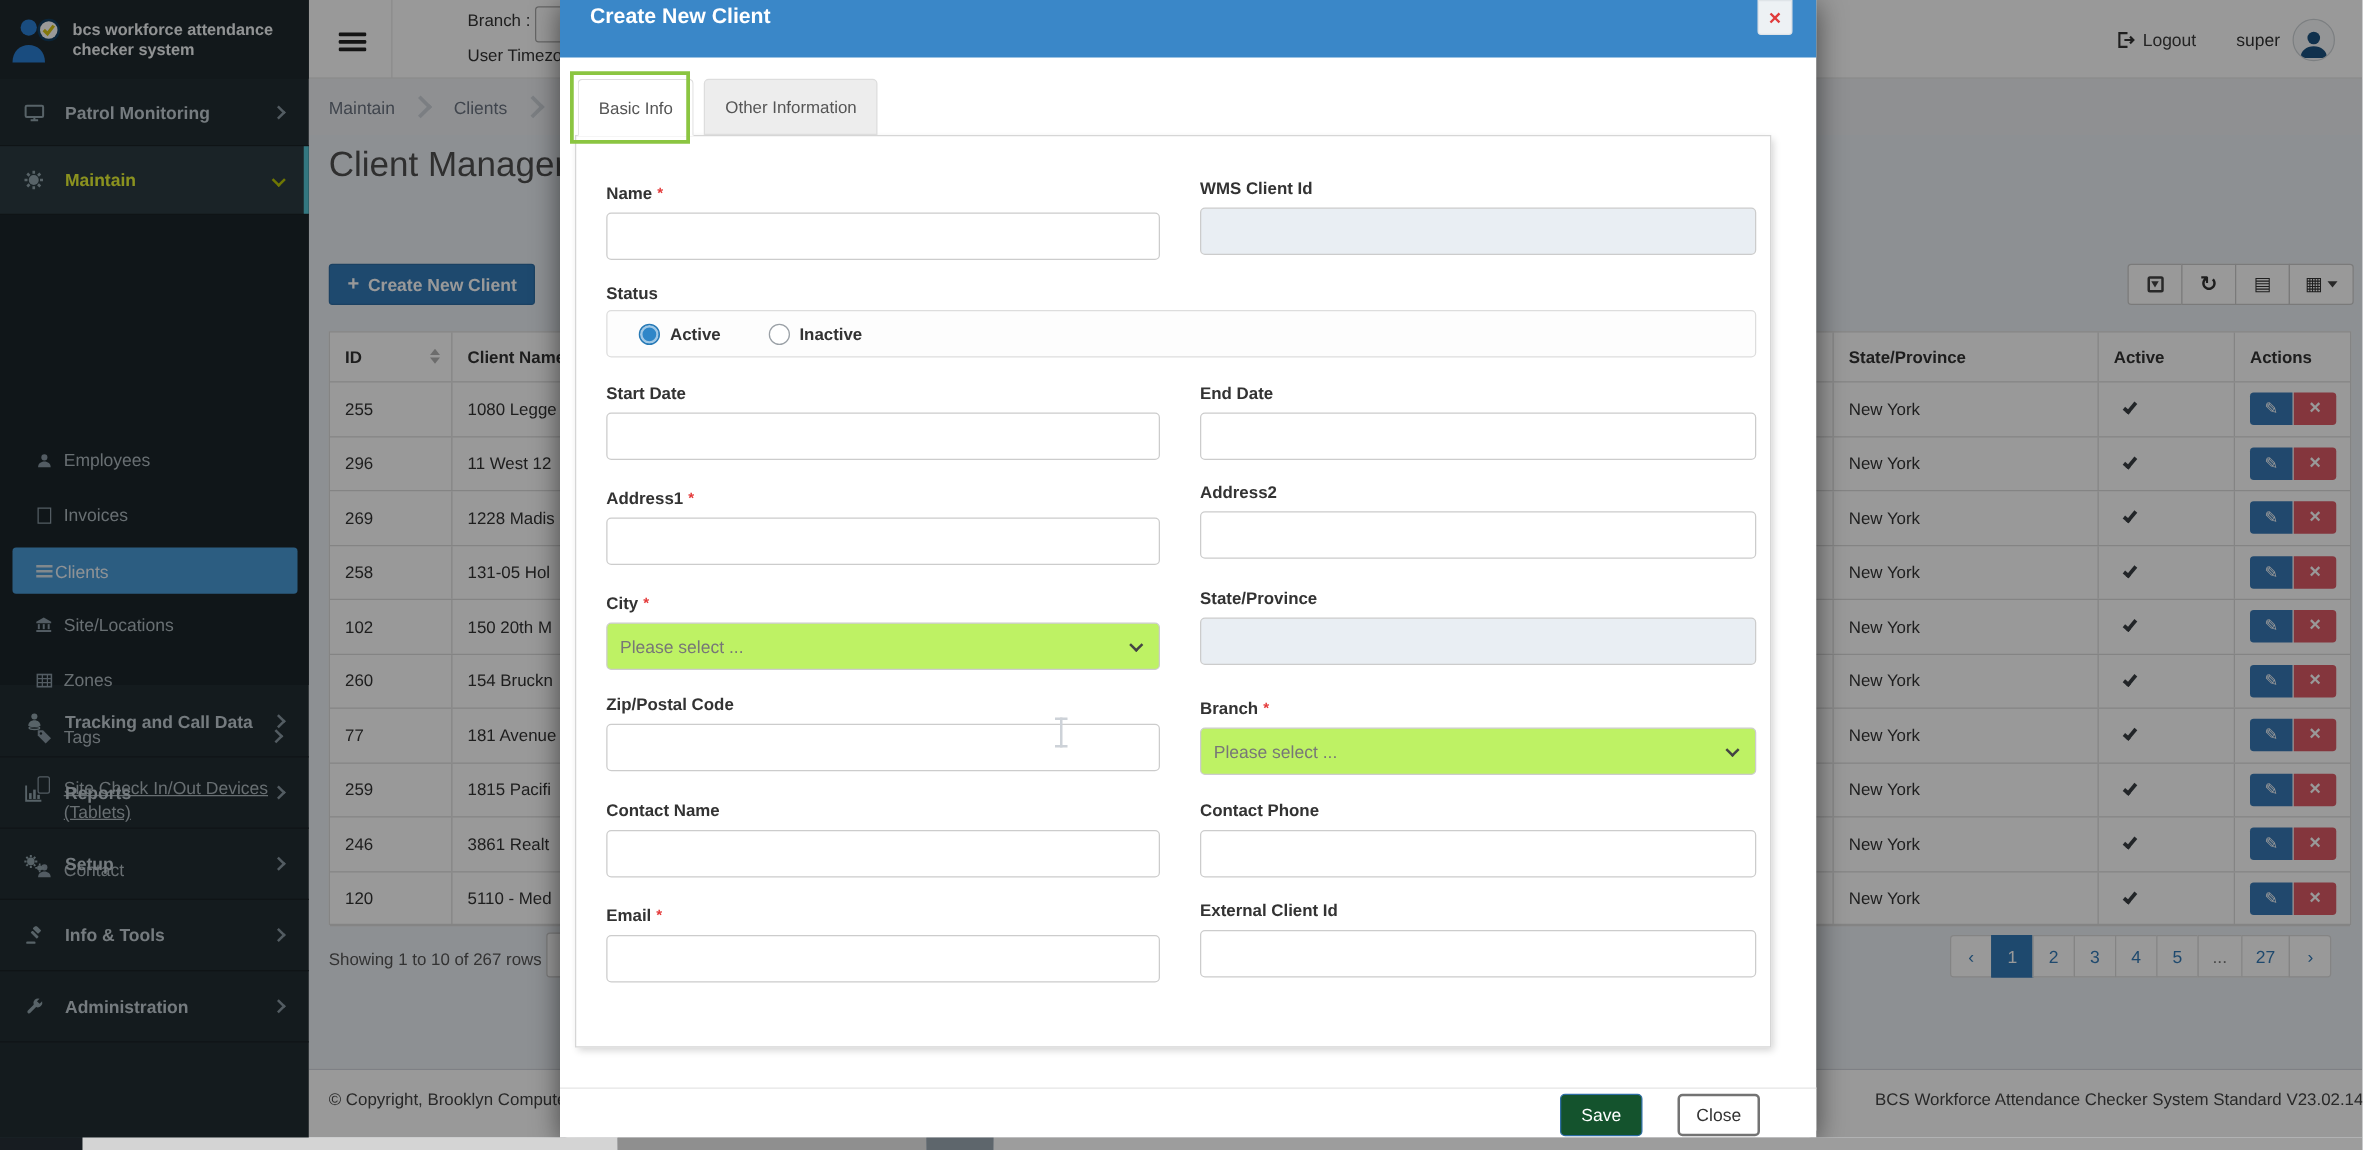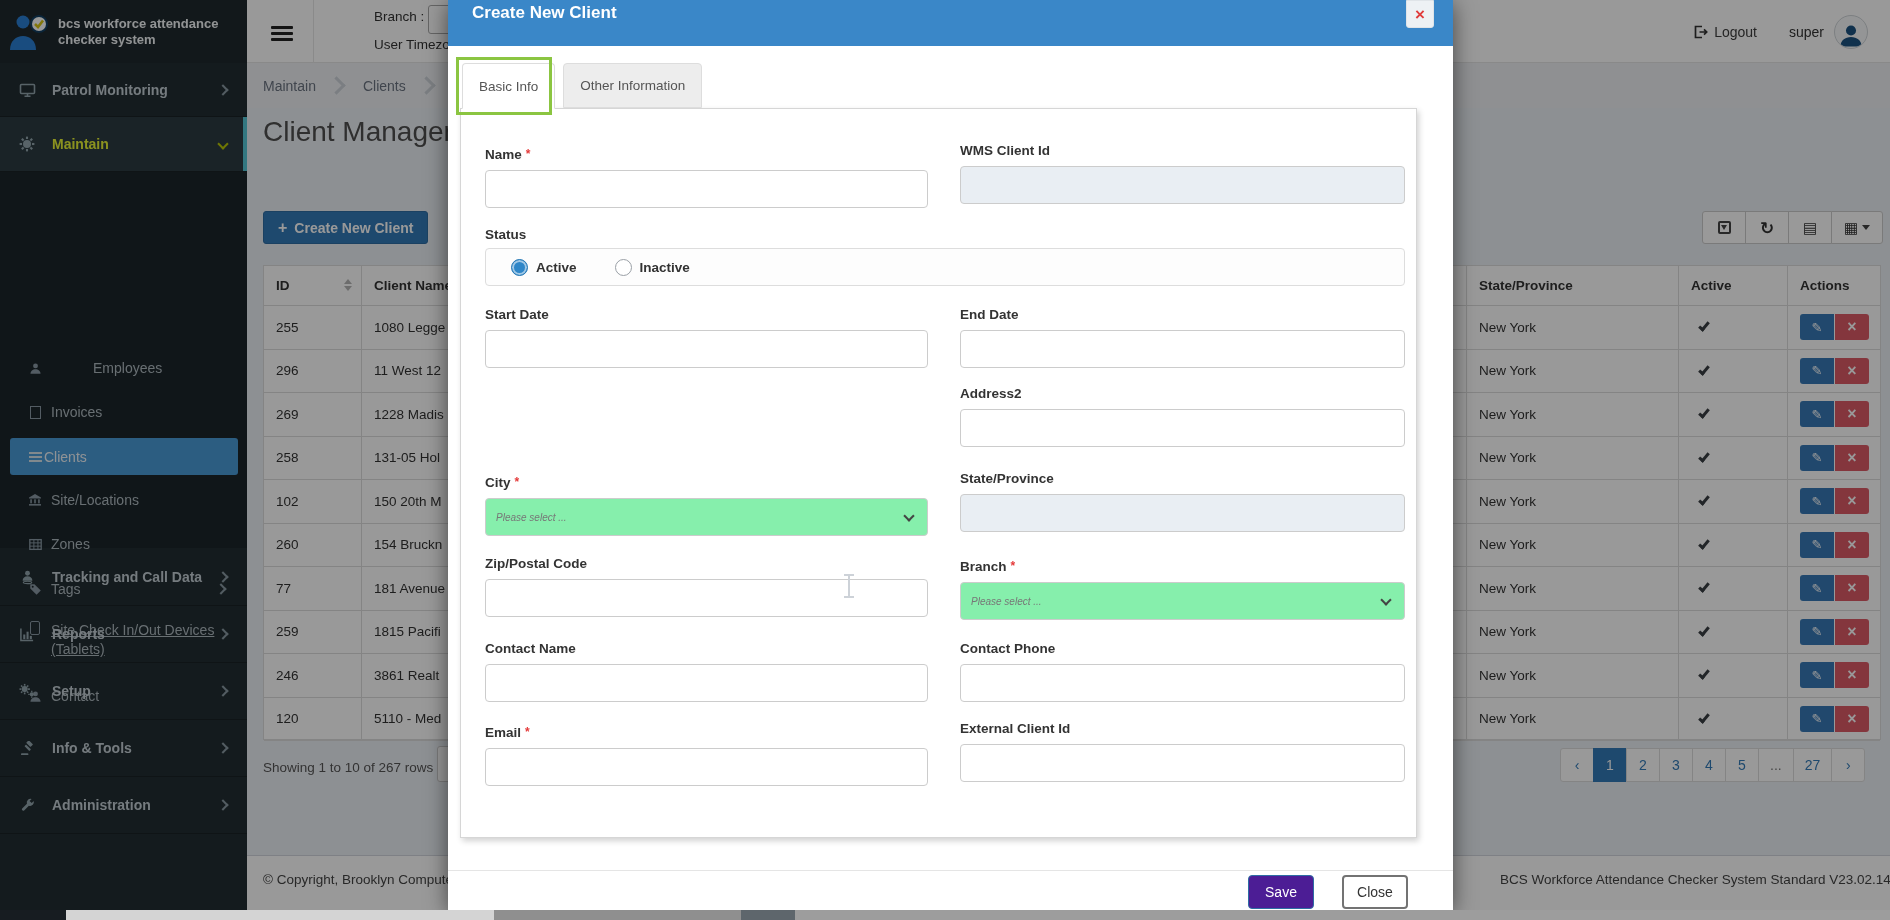--- a/index.html
+++ b/index.html
@@ -119,31 +119,31 @@
   .tab { height:45px; padding:0 16px; display:flex; align-items:center; font-size:13.5px; color:#555; border:1px solid #ddd; border-radius:4px 4px 0 0; background:#ededed; margin-right:8px; cursor:pointer; }
   .tab.active { background:#fff; border-bottom:1px solid #fff; height:46px; }
   .tab-annotation { position:absolute; left:8px; top:57px; width:96px; height:58px; border:3px solid #8bc541; z-index:4; }
   .panel { position:absolute; left:12px; top:108px; width:957px; height:730px; background:#fff; border:1px solid #d6d6d6; box-shadow:2px 3px 6px rgba(0,0,0,0.18); }
 
   .fgroup { position:absolute; }
   .flabel { display:block; font-size:13.5px; font-weight:bold; color:#333; line-height:17px; margin-bottom:7px; }
   .req-star::after { content:"*"; color:#e43a3a; font-size:12px; margin-left:4px; vertical-align:top; }
   .finput { width:100%; height:38px; border:1px solid #ccc; border-radius:4px; background:#fff; font-size:14px; padding:0 10px; font-family:"Liberation Sans", sans-serif; }
   .finput.disabled { background:#e9eef3; }
-  .fselect { position:relative; width:100%; height:38px; border:1px solid #ccc; border-radius:4px; background:#86efac; display:flex; align-items:center; padding:0 10px; font-size:10px; color:#777; cursor:pointer;font-style:italic; }
+  .fselect { position:relative; width:100%; height:38px; border:1px solid #ccc; border-radius:4px; background:#bef264; display:flex; align-items:center; padding:0 10px; font-size:14px; color:#777; cursor:pointer; }
   .sel-chev { position:absolute; right:14px; top:13px; width:8px; height:8px; border-right:2px solid #444; border-bottom:2px solid #444; transform:rotate(45deg); }
   .status-box { position:absolute; left:37px; top:248px; width:920px; height:38px; border:1px solid #ddd; border-radius:4px; background:#fdfdfd; display:flex; align-items:center; }
   .radio { width:17px; height:17px; border-radius:50%; border:1px solid #9aa0a6; background:#fff; margin-right:8px; cursor:pointer; }
   .radio.checked { background:#2e86c8; border:1px solid #2779b5; box-shadow:inset 0 0 0 2px rgba(255,255,255,0.55); }
   .radio-label { font-size:13.5px; font-weight:bold; color:#333; margin-right:38px; }
   .ibeam { position:absolute; left:400px; top:574px; width:2px; height:24px; background:#cdd2d8; }
   .ibeam::before, .ibeam::after { content:""; position:absolute; left:-4px; width:10px; height:2px; background:#cdd2d8; }
   .ibeam::before { top:0; } .ibeam::after { bottom:0; }
   .modal-footer { position:absolute; left:0; top:870px; width:100%; height:40px; border-top:1px solid #e5e5e5; background:#fff; }
-  .save-btn { position:absolute; left:800px; top:4px; width:66px; height:34px; background:#4c1d95; border:1px solid #2e6da4; border-radius:4px; color:#fff; font-size:14px; cursor:pointer; font-family:"Liberation Sans", sans-serif; }
+  .save-btn { position:absolute; left:800px; top:4px; width:66px; height:34px; background:#14532d; border:1px solid #2e6da4; border-radius:4px; color:#fff; font-size:14px; cursor:pointer; font-family:"Liberation Sans", sans-serif; }
   .close-btn { position:absolute; left:894px; top:4px; width:66px; height:34px; background:#fff; border:2px solid #737373; border-radius:4px; color:#333; font-size:14px; cursor:pointer; font-family:"Liberation Sans", sans-serif; }
 
   
   .hscroll { position:absolute; left:0; top:910px; width:1890px; height:10px; z-index:60; }
   .hseg { position:absolute; top:0; height:10px; }
 </style>
 </head>
 <body>
 
 <div class="app">
@@ -188,21 +188,21 @@
               <line x1="2.8" y1="13.2" x2="4.6" y2="11.4"></line>
               <line x1="11.4" y1="4.6" x2="13.2" y2="2.8"></line>
             </g>
           </svg>
       </span>
       <span class="slabel">Maintain</span>
       <span class="chev-d"></span>
     </div>
 
     <div class="submenu">
-      <div class="sub-item" style="top:182px;gap:42px;">
+      <div class="sub-item" style="top:182px;">
         <span class="sicon">
             <svg width="13" height="13" viewBox="0 0 16 16" fill="currentColor">
               <circle cx="8" cy="4.8" r="3"></circle>
               <path d="M1.8 14.5c0-3.4 2.8-5.6 6.2-5.6s6.2 2.2 6.2 5.6z"></path>
             </svg>
           </span>
         <span class="slabel">Employees</span>
       </div>
       <div class="sub-item" style="top:226px;">
         <span class="sicon">
@@ -650,20 +650,24 @@
 
     <div class="fgroup" style="left:37px;top:306px;width:443px;">
       <label class="flabel"><span>Start Date</span></label>
       <input class="finput" style="">
     </div>
     <div class="fgroup" style="left:512px;top:306px;width:445px;">
       <label class="flabel"><span>End Date</span></label>
       <input class="finput" style="">
     </div>
 
+    <div class="fgroup" style="left:37px;top:390px;width:443px;">
+      <label class="flabel req-star"><span>Address1</span></label>
+      <input class="finput" style="">
+    </div>
     <div class="fgroup" style="left:512px;top:385px;width:445px;">
       <label class="flabel"><span>Address2</span></label>
       <input class="finput" style="">
     </div>
 
     <div class="fgroup" style="left:37px;top:474px;width:443px;">
       <label class="flabel req-star"><span>City</span></label>
       <div class="fselect">
         <span>Please select ...</span>
         <span class="sel-chev"></span>

